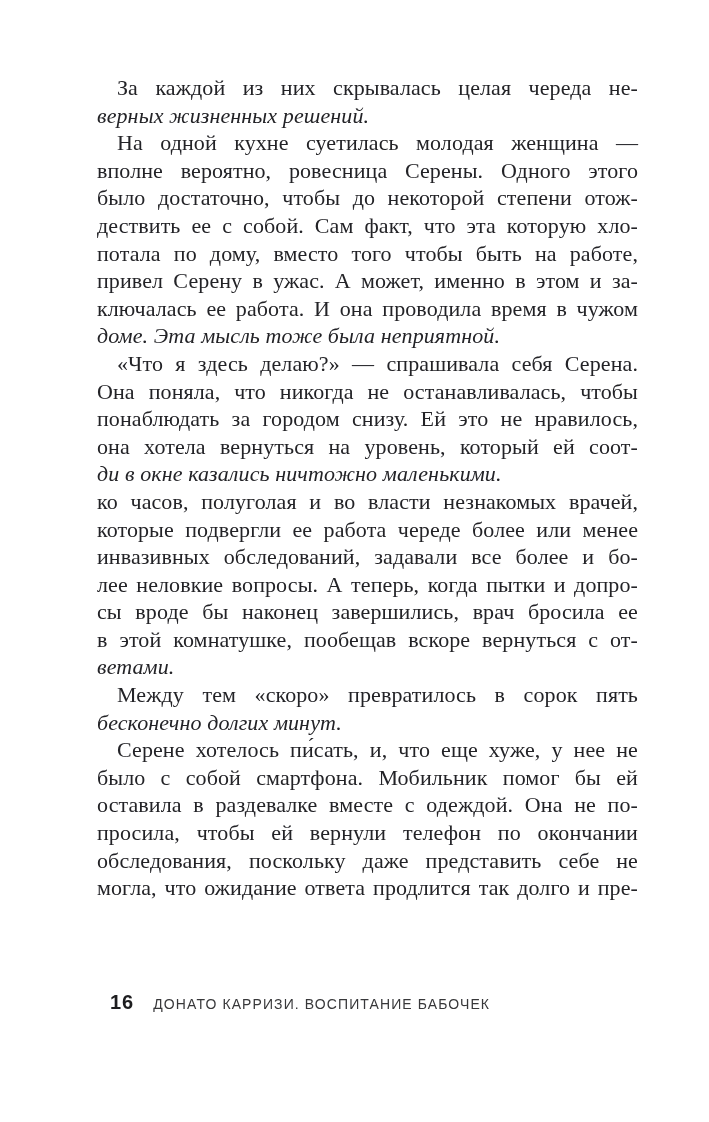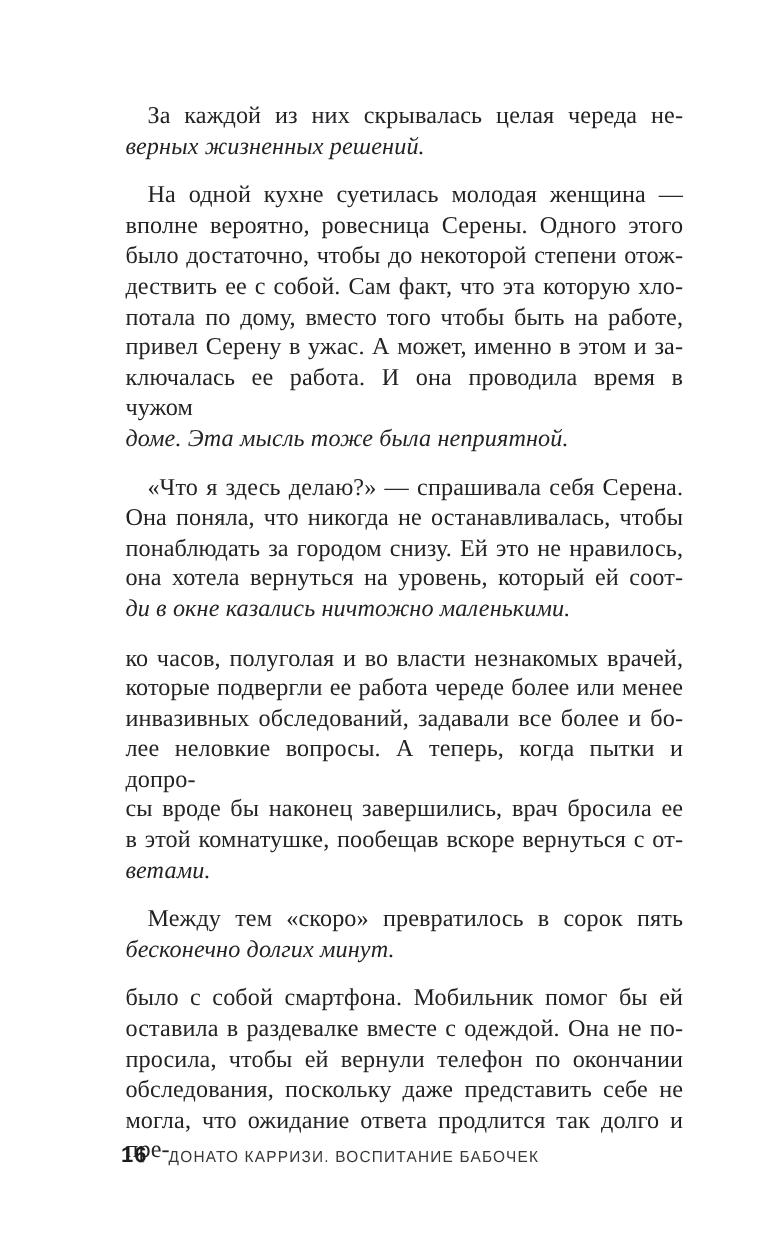--- a/index.html
+++ b/index.html
@@ -24,21 +24,21 @@
     position: absolute;
     left: 97px;
     top: 74px;
     width: 541px;
     font-size: 22px;
     line-height: 27.6px;
     color: var(--text);
     letter-spacing: 0.1px;
   }
 
-  .text-block p { margin: 17px; }
+  .text-block p { margin: 0; }
 
   .ln { display: block; white-space: normal; }
   .j  { text-align: justify; text-align-last: justify; }
   .e  { text-align: left; text-align-last: left; font-style: italic; }
   .ind { text-indent: 20px; }
 
   .page-footer {
     position: absolute;
     left: 110px;
     top: 991px;
@@ -46,21 +46,20 @@
     align-items: baseline;
     gap: 19px;
     font-family: "Liberation Sans", "DejaVu Sans", sans-serif;
     white-space: nowrap;
   }
   .page-num {
     font-size: 20px;
     font-weight: bold;
     letter-spacing: 1px;
     color: var(--footer-num);
-    margin-top: 48px;
   }
   .running-title {
     font-size: 14px;
     letter-spacing: 1.1px;
     color: var(--footer-title);
     transform: scaleY(1.04);
   }
 </style>
 </head>
 <body>
@@ -102,20 +101,21 @@
       <span class="ln j">в этой комнатушке, пообещав вскоре вернуться с от-</span>
       <span class="ln e">ветами.</span>
     </p>
 
     <p>
       <span class="ln j ind">Между тем «скоро» превратилось в сорок пять</span>
       <span class="ln e">бесконечно долгих минут.</span>
     </p>
 
     <p>
+      <span class="ln j ind">Серене хотелось пи́сать, и, что еще хуже, у нее не</span>
       <span class="ln j">было с собой смартфона. Мобильник помог бы ей</span>
       <span class="ln j">оставила в раздевалке вместе с одеждой. Она не по-</span>
       <span class="ln j">просила, чтобы ей вернули телефон по окончании</span>
       <span class="ln j">обследования, поскольку даже представить себе не</span>
       <span class="ln j">могла, что ожидание ответа продлится так долго и пре-</span>
     </p>
 
   </main>
 
   <footer class="page-footer">

